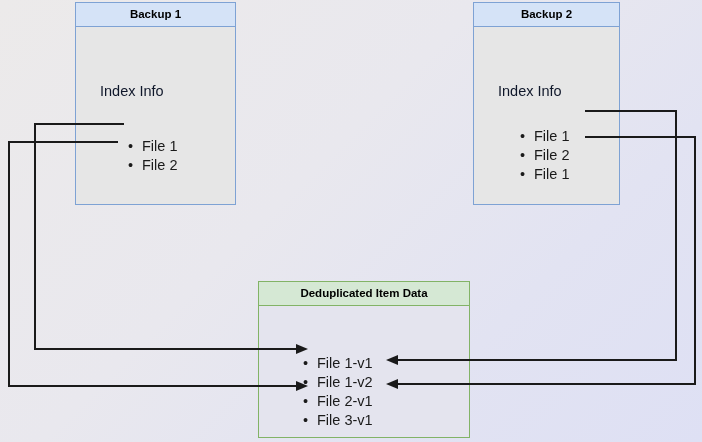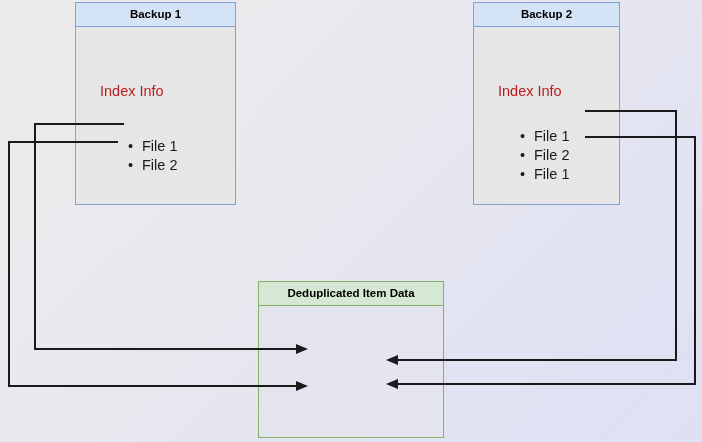--- a/index.html
+++ b/index.html
@@ -43,21 +43,21 @@
     background: #d5e8d4;
     border-bottom-color: #82b366;
   }
   .node-body {
     position: relative;
     height: calc(100% - 24px);
   }
   .index-label {
     position: absolute;
     font-size: 14.5px;
-    color: #b91c1c;
+    color: #0f172a;
     white-space: nowrap;
   }
   ul.file-list {
     position: absolute;
     margin: 0;
     padding: 0;
     list-style: none;
   }
   ul.file-list > li {
     position: relative;
@@ -112,22 +112,30 @@
     <div class="node-body">
       <div class="index-label" style="left:24px; top:56px;">Index Info</div>
       <ul class="file-list" style="left:46px; top:100px;">
         <li>File 1</li>
         <li>File 2</li>
         <li>File 1</li>
       </ul>
     </div>
   </div>
 
-  <div class="node green" style="left:258px; top:281px; width:186px; height:157px;">
+  <div class="node green" style="left:258px; top:281px; width:212px; height:157px;">
     <div class="node-header">Deduplicated Item Data</div>
+    <div class="node-body">
+      <ul class="file-list" style="left:44px; top:48px;">
+        <li>File 1-v1</li>
+        <li>File 1-v2</li>
+        <li>File 2-v1</li>
+        <li>File 3-v1</li>
+      </ul>
+    </div>
   </div>
 
   <svg id="wires" viewBox="0 0 702 442" width="702" height="442">
 
     <g>
       <path d="M124,124 L35,124 L35,349 L296,349"></path>
       <polygon points="296,344 308,349 296,354"></polygon>
     </g>
 
     <g>

